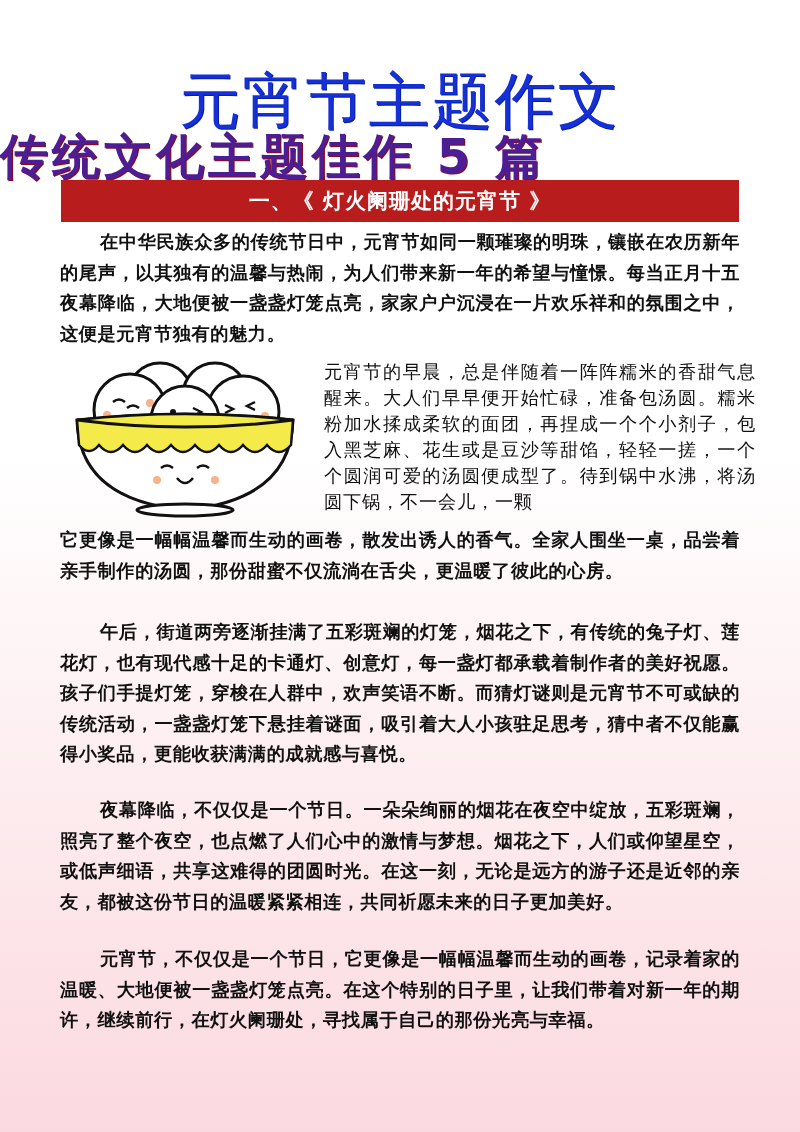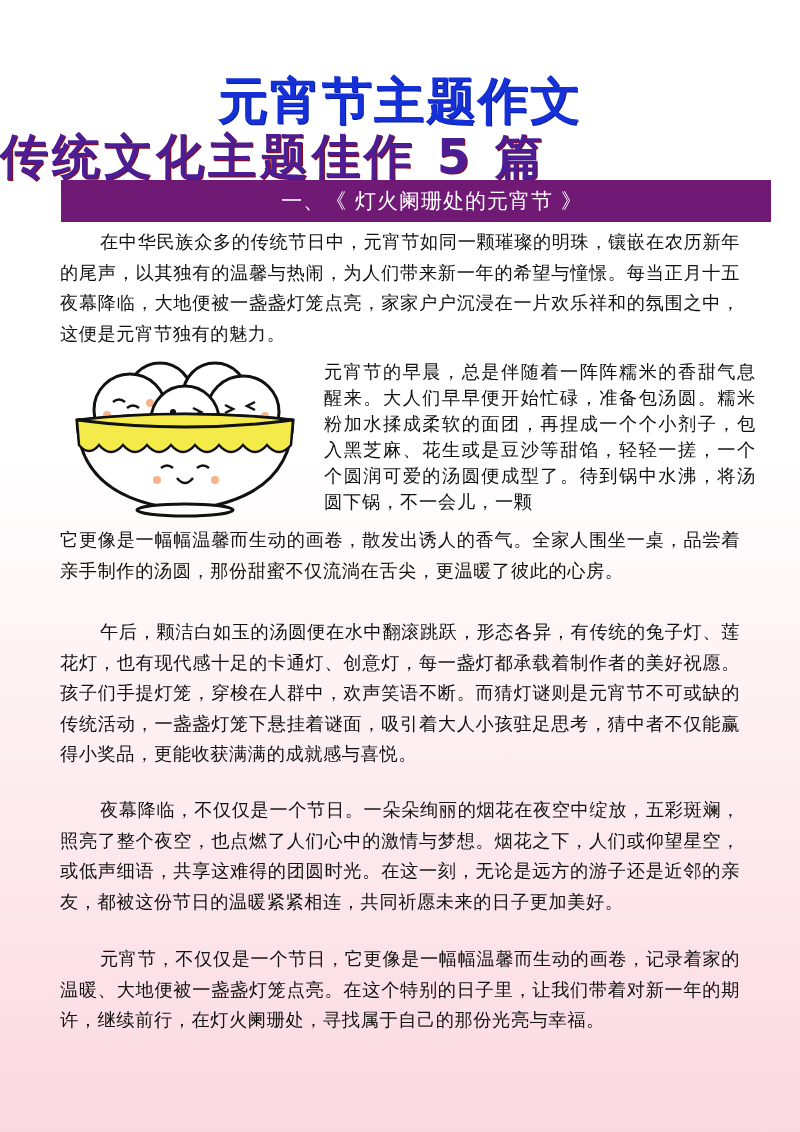--- a/index.html
+++ b/index.html
@@ -3,36 +3,36 @@
 <meta charset="utf-8">
 <style>
   html,body{margin:0;padding:0;}
   body{
     width:800px;height:1132px;overflow:hidden;position:relative;
     background:linear-gradient(to bottom,#ffffff 0%,#ffffff 40%,#fdecef 70%,#fbd9e0 100%);
     font-family:"DejaVu Sans","Liberation Sans",sans-serif;color:#111;
   }
   .title1{
     position:absolute;top:72px;left:0;width:800px;text-align:center;
-    font-size:50px;font-weight:bold;color:#1530d6;letter-spacing:2px;line-height:58px;
+    font-size:61px;font-weight:normal;color:#1530d6;letter-spacing:2px;line-height:58px;
     text-shadow:1px 1px 0 #0b1f9c;
   }
   .title2{
     position:absolute;top:128px;left:0;width:800px;
     font-size:48px;font-weight:bold;color:#4c1d95;letter-spacing:4px;line-height:56px;
     text-shadow:1px 1px 0 #8c0c12;
   }
   .banner{
     position:absolute;top:180px;left:61px;width:678px;height:42px;
-    background:#701a75;color:#fff;text-align:center;
-    font-size:21px;line-height:42px;font-weight:normal;letter-spacing:1px;padding-left:32px;
+    background:#b91c1c;color:#fff;text-align:center;
+    font-size:21px;line-height:42px;font-weight:bold;letter-spacing:1px;
   }
   .para{
     position:absolute;left:60px;width:680px;font-size:18.2px;line-height:30.5px;
-    letter-spacing:0.6px;text-align:justify;margin:0;
+    letter-spacing:0.6px;text-align:justify;margin:0;font-weight:bold;
   }
   .indent{text-indent:2.2em;}
   .p1{top:227px;}
   .p2-side{position:absolute;top:343px;left:308px;width:432px;font-size:18.2px;line-height:26px;letter-spacing:0.8px;margin:16px;text-align:justify;}
   .p2-cont{top:525px;}
   .p3{top:617px;}
   .p4{top:795px;}
   .p5{top:944px;}
   .illus{position:absolute;left:65px;top:350px;width:240px;height:170px;}
 </style>
@@ -78,16 +78,16 @@
       <path d="M96 118 q6 -5 12 0 M132 118 q6 -5 12 0" stroke="#111" stroke-width="2.5" fill="none"></path>
       <path d="M112 128 q8 10 16 0" stroke="#111" stroke-width="2.5" fill="none"></path>
       <circle cx="92" cy="130" r="4" fill="#f7b38a"></circle>
       <circle cx="150" cy="130" r="4" fill="#f7b38a"></circle>
       <ellipse cx="120" cy="160" rx="48" ry="6" fill="#fff" stroke="#111" stroke-width="3"></ellipse>
     </svg>
   </div>
 
   <p class="p2-side">元宵节的早晨，总是伴随着一阵阵糯米的香甜气息醒来。大人们早早便开始忙碌，准备包汤圆。糯米粉加水揉成柔软的面团，再捏成一个个小剂子，包入黑芝麻、花生或是豆沙等甜馅，轻轻一搓，一个个圆润可爱的汤圆便成型了。待到锅中水沸，将汤圆下锅，不一会儿，一颗</p>
   <p class="para p2-cont">它更像是一幅幅温馨而生动的画卷，散发出诱人的香气。全家人围坐一桌，品尝着亲手制作的汤圆，那份甜蜜不仅流淌在舌尖，更温暖了彼此的心房。</p>
-  <p class="para indent p3">午后，颗洁白如玉的汤圆便在水中翻滚跳跃，形态各异，有传统的兔子灯、莲花灯，也有现代感十足的卡通灯、创意灯，每一盏灯都承载着制作者的美好祝愿。孩子们手提灯笼，穿梭在人群中，欢声笑语不断。而猜灯谜则是元宵节不可或缺的传统活动，一盏盏灯笼下悬挂着谜面，吸引着大人小孩驻足思考，猜中者不仅能赢得小奖品，更能收获满满的成就感与喜悦。</p>
+  <p class="para indent p3">午后，街道两旁逐渐挂满了五彩斑斓的灯笼，烟花之下，有传统的兔子灯、莲花灯，也有现代感十足的卡通灯、创意灯，每一盏灯都承载着制作者的美好祝愿。孩子们手提灯笼，穿梭在人群中，欢声笑语不断。而猜灯谜则是元宵节不可或缺的传统活动，一盏盏灯笼下悬挂着谜面，吸引着大人小孩驻足思考，猜中者不仅能赢得小奖品，更能收获满满的成就感与喜悦。</p>
   <p class="para indent p4">夜幕降临，不仅仅是一个节日。一朵朵绚丽的烟花在夜空中绽放，五彩斑斓，照亮了整个夜空，也点燃了人们心中的激情与梦想。烟花之下，人们或仰望星空，或低声细语，共享这难得的团圆时光。在这一刻，无论是远方的游子还是近邻的亲友，都被这份节日的温暖紧紧相连，共同祈愿未来的日子更加美好。</p>
   <p class="para indent p5">元宵节，不仅仅是一个节日，它更像是一幅幅温馨而生动的画卷，记录着家的温暖、大地便被一盏盏灯笼点亮。在这个特别的日子里，让我们带着对新一年的期许，继续前行，在灯火阑珊处，寻找属于自己的那份光亮与幸福。</p>
 </div>
 
 </body></html>

